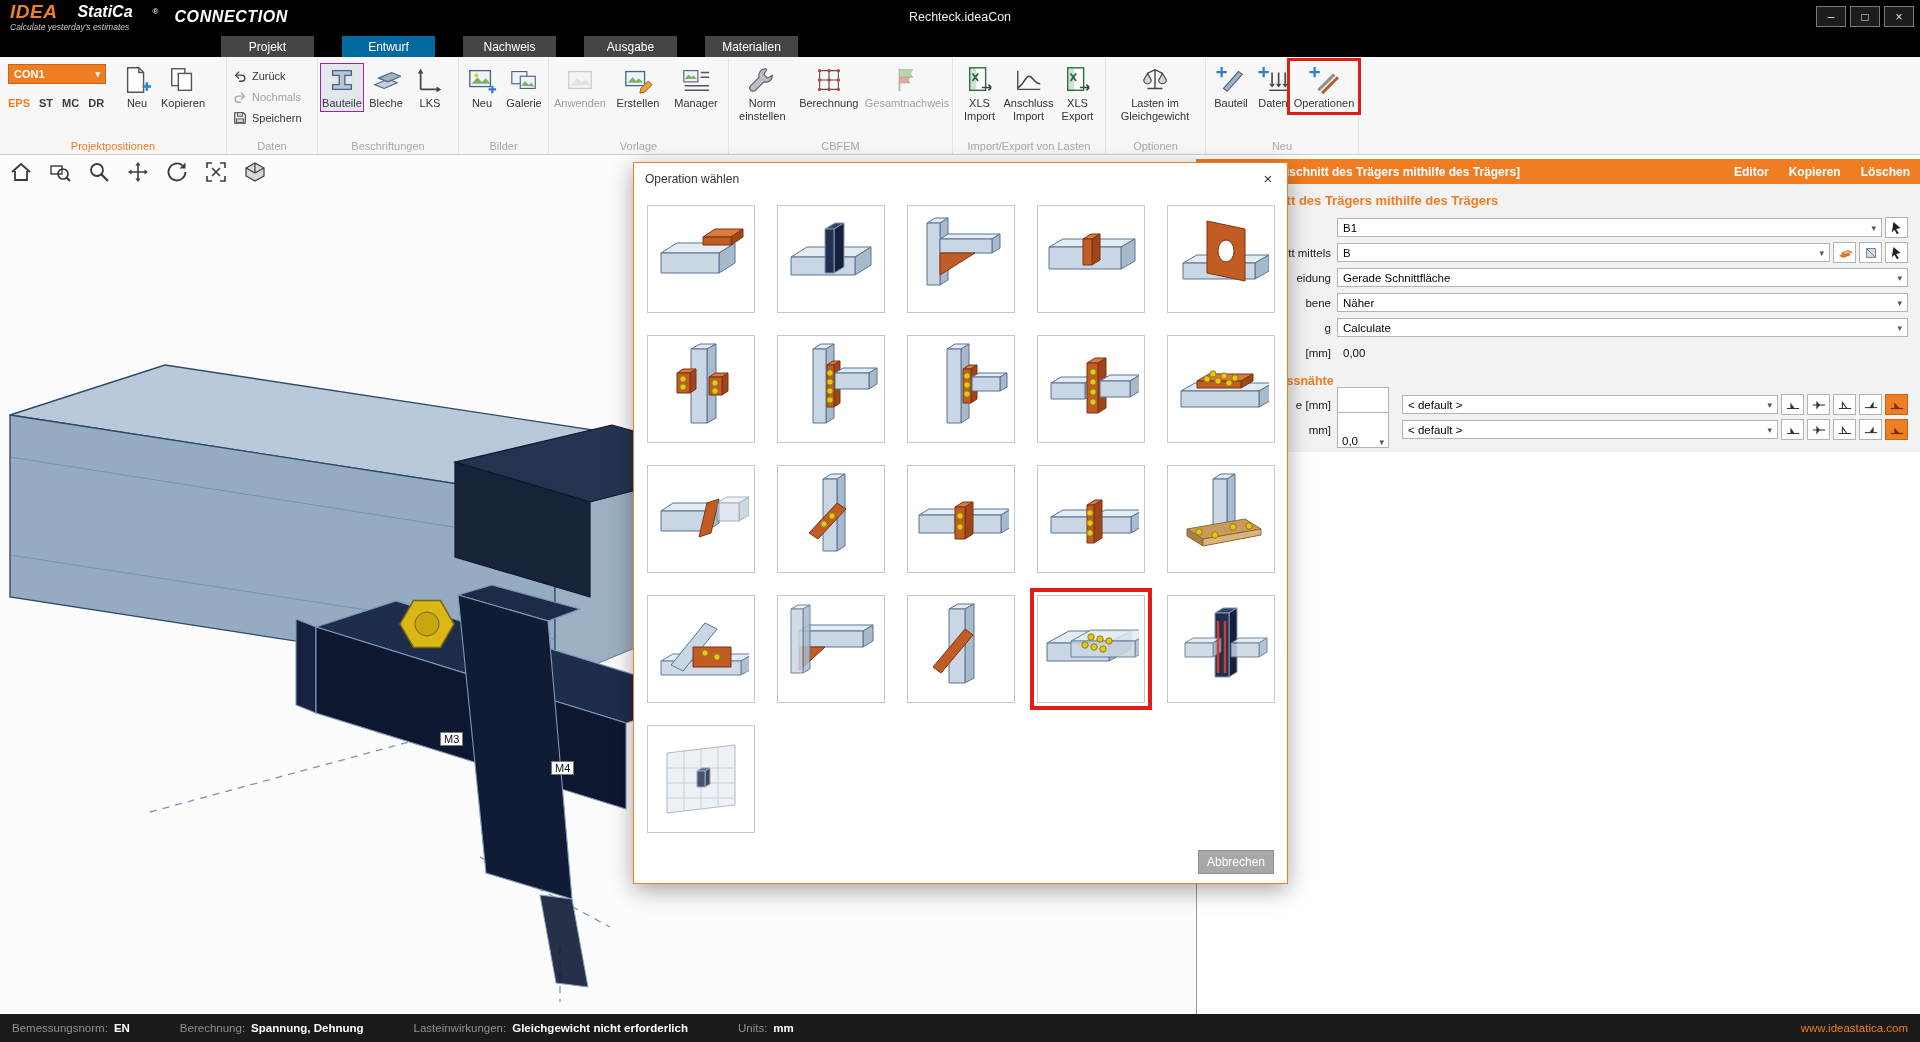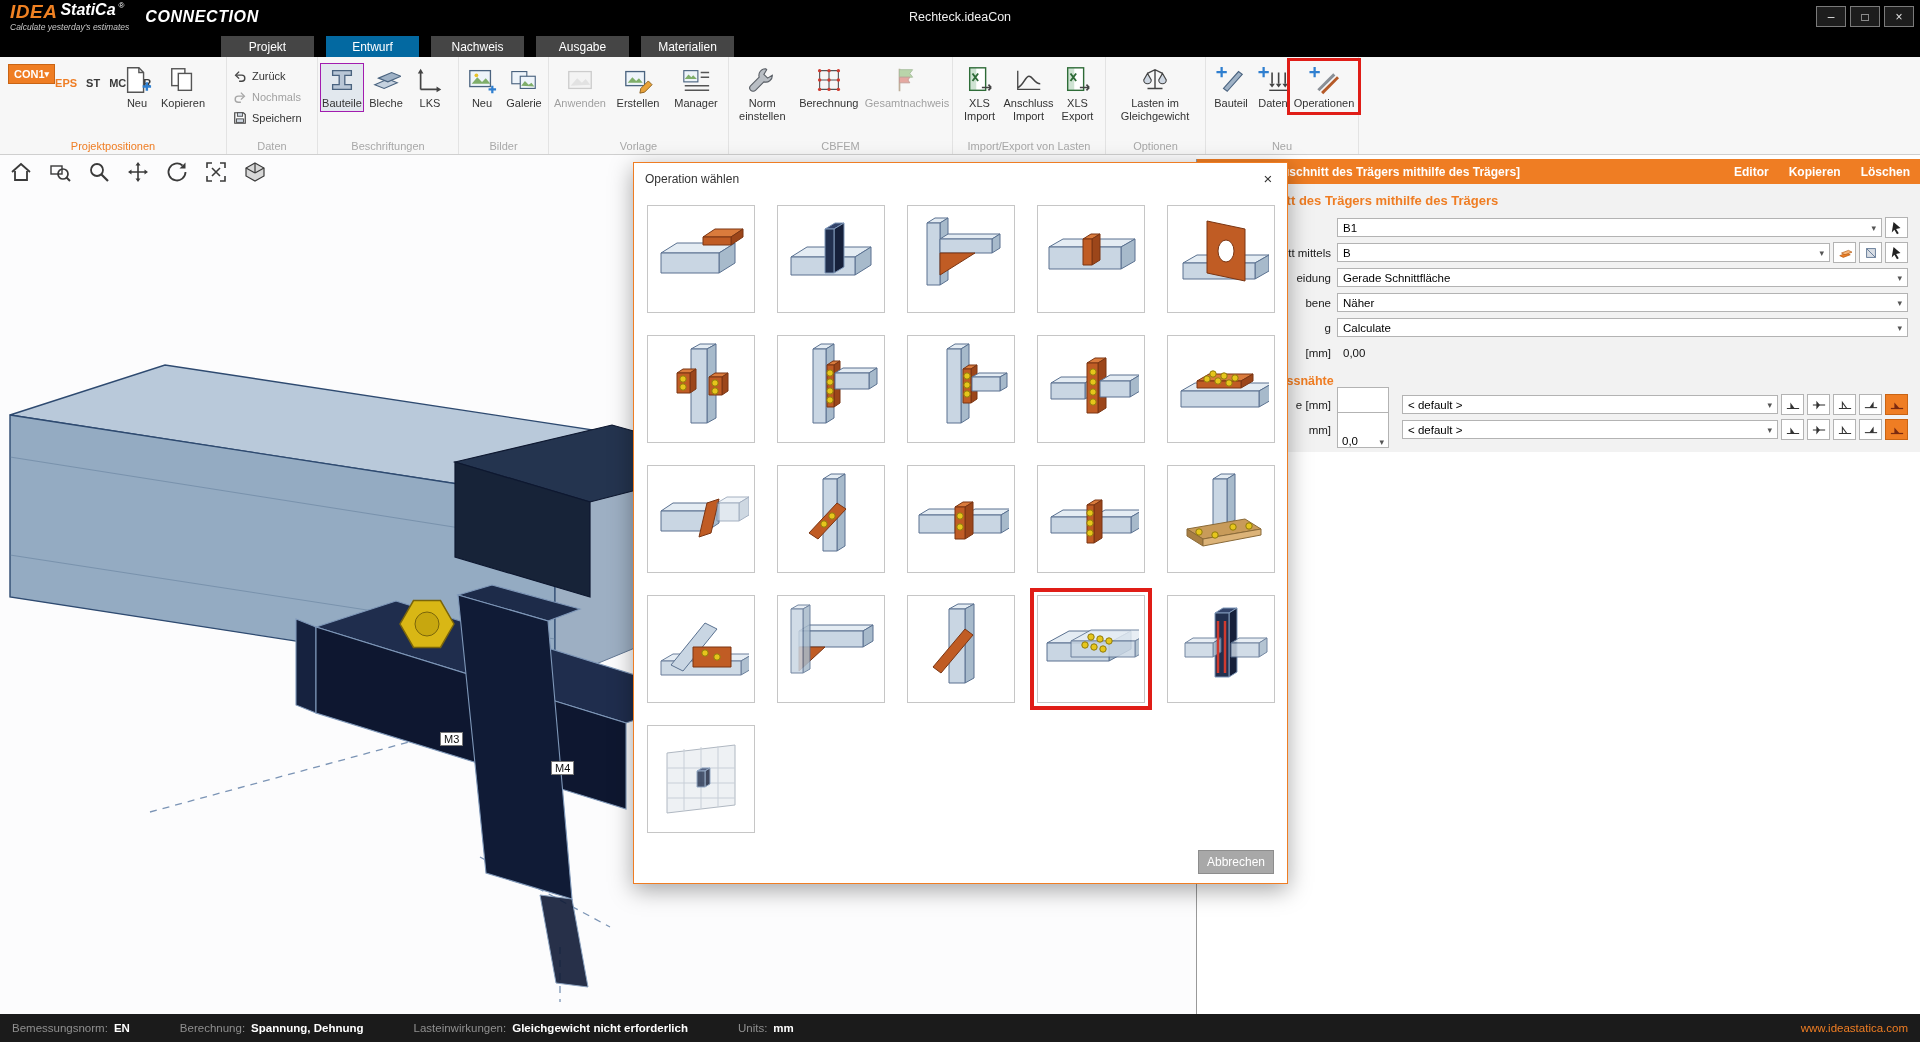--- a/index.html
+++ b/index.html
@@ -1,47 +1,47 @@
 <!DOCTYPE html>
 <html><head>
 <meta charset="utf-8">
 <style>
   html,body{margin:0;padding:0}
   body{position:relative;width:1920px;height:1042px;overflow:hidden;background:#fff;
        font-family:"Liberation Sans",sans-serif;}
   
   #titlebar{position:absolute;left:0;top:0;width:100%;height:34px;background:#000;display:flex;align-items:center;z-index:20}
   .logo{display:flex;flex-direction:column;margin-left:10px;line-height:1}
-  .logo-top{display:flex;align-items:flex-start;gap:3px}
+  .logo-top{display:flex;align-items:center;gap:20px}
   .logo-idea{color:#f08122;font-weight:bold;font-style:italic;font-size:19px;letter-spacing:.5px}
   .logo-statica{color:#fff;font-weight:bold;font-style:italic;font-size:16px}
   .logo-reg{color:#fff;font-size:8px}
   .tagline{color:#c9c9c9;font-style:italic;font-size:8.5px;margin-top:2px}
   .app-name{color:#fff;font-weight:bold;font-style:italic;font-size:16px;letter-spacing:.6px;margin-left:16px}
   .doc-title{position:absolute;left:50%;transform:translateX(-50%);color:#eee;font-size:12.5px}
   .win-controls{position:absolute;right:6px;top:6px;display:flex;gap:4px}
   .win-btn{width:28px;height:19px;background:#1d1d1d;border:1px solid #7a7a7a;color:#e5e5e5;font-size:12px;display:flex;align-items:center;justify-content:center}
   
-  #tabsrow{position:absolute;left:0;top:34px;width:100%;height:23px;background:#000;display:flex;align-items:flex-end;gap:12px;padding-left:221px;box-sizing:border-box;z-index:19}
+  #tabsrow{position:absolute;left:0;top:34px;width:100%;height:23px;background:#000;display:flex;align-items:flex-end;gap:28px;padding-left:221px;box-sizing:border-box;z-index:19}
   .tab{min-width:93px;height:21px;background:#454545;color:#fff;font-size:12px;display:flex;align-items:center;justify-content:center;padding:0 10px;box-sizing:border-box}
   .tab.active{background:#0369a1;font-weight:normal}
   
   #ribbon{position:absolute;left:0;top:57px;width:100%;height:98px;background:#f7f7f7;border-bottom:1px solid #cfcfcf;display:flex;z-index:18;box-sizing:border-box}
   .rgroup{position:relative;height:100%;border-right:1px solid #e3e3e3;display:flex;align-items:flex-start;padding:4px 2px 16px;box-sizing:border-box}
   .rgroup-label{position:absolute;bottom:2px;left:0;right:0;text-align:center;font-size:11px;color:#a8a8a8;white-space:nowrap}
   .rgroup-label.orange{color:#ef7d23}
   .rbtn{display:flex;flex-direction:column;align-items:center;font-size:11px;color:#333;text-align:center;padding:2px 1px;line-height:1.15;box-sizing:border-box}
   .rbtn .ic{width:30px;height:30px;margin-bottom:2px}
   .rbtn.pressed{background:#e2e8ee;border:1px solid #a21caf;padding:1px 0}
   .disabled{opacity:.45}
   .ic{display:inline-block}
   .ic svg{width:100%;height:100%;display:block}
   .g-projekt{width:227px}.g-daten{width:91px}.g-beschr{width:141px}.g-bilder{width:90px}
   .g-vorlage{width:180px}.g-cbfem{width:224px}.g-opt{width:100px}.g-impexp{width:153px}.g-neu{width:153px}
-  .pp-left{width:112px;display:flex;flex-direction:row;padding:3px 0 0 6px;box-sizing:border-box}
+  .pp-left{width:112px;display:flex;flex-direction:column;padding:3px 0 0 6px;box-sizing:border-box}
   .con-select{width:98px;height:20px;background:#ef7d23;color:#fff;font-size:11px;font-weight:bold;display:flex;align-items:center;justify-content:space-between;padding:0 5px;border:1px solid #c96414;box-sizing:border-box}
   .pp-types{display:flex;gap:9px;margin-top:13px;font-size:11px;font-weight:bold;color:#3a3a3a}
   .pp-types .orange{color:#ef7d23}
   .dd{font-size:9px;color:#555}
   .g-projekt .rbtn{width:46px;margin-top:2px}
   .daten-col{display:flex;flex-direction:column;gap:2px;padding-top:5px}
   .sbtn{display:flex;align-items:center;gap:5px;font-size:11px;color:#333;height:19px;padding:0 4px}
   .sbtn .ic{width:14px;height:14px}
   .g-beschr .rbtn{width:44px;margin-top:2px}
   .g-bilder .rbtn{width:42px;margin-top:2px}

